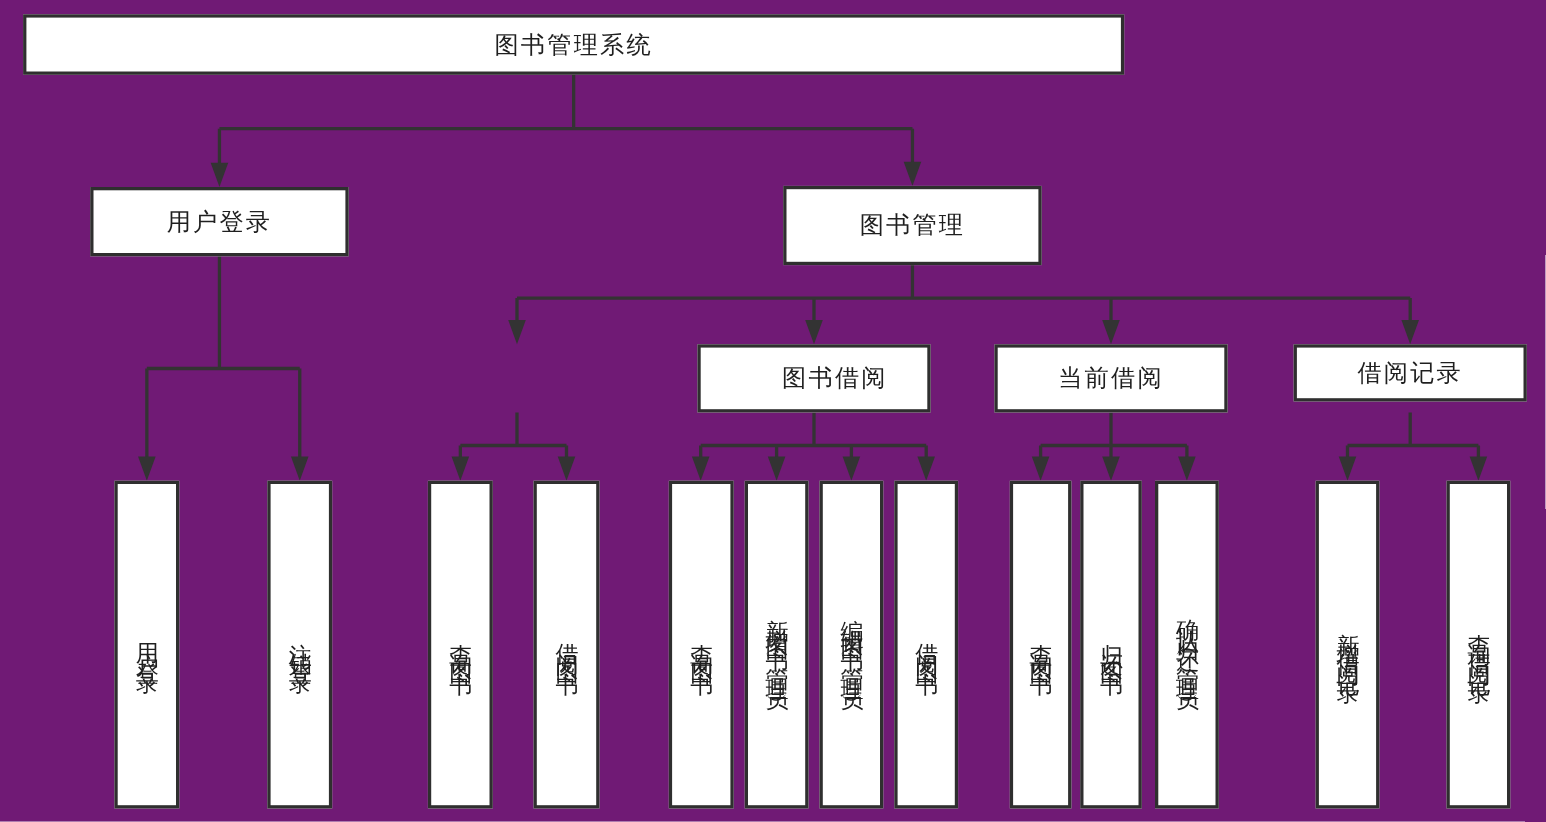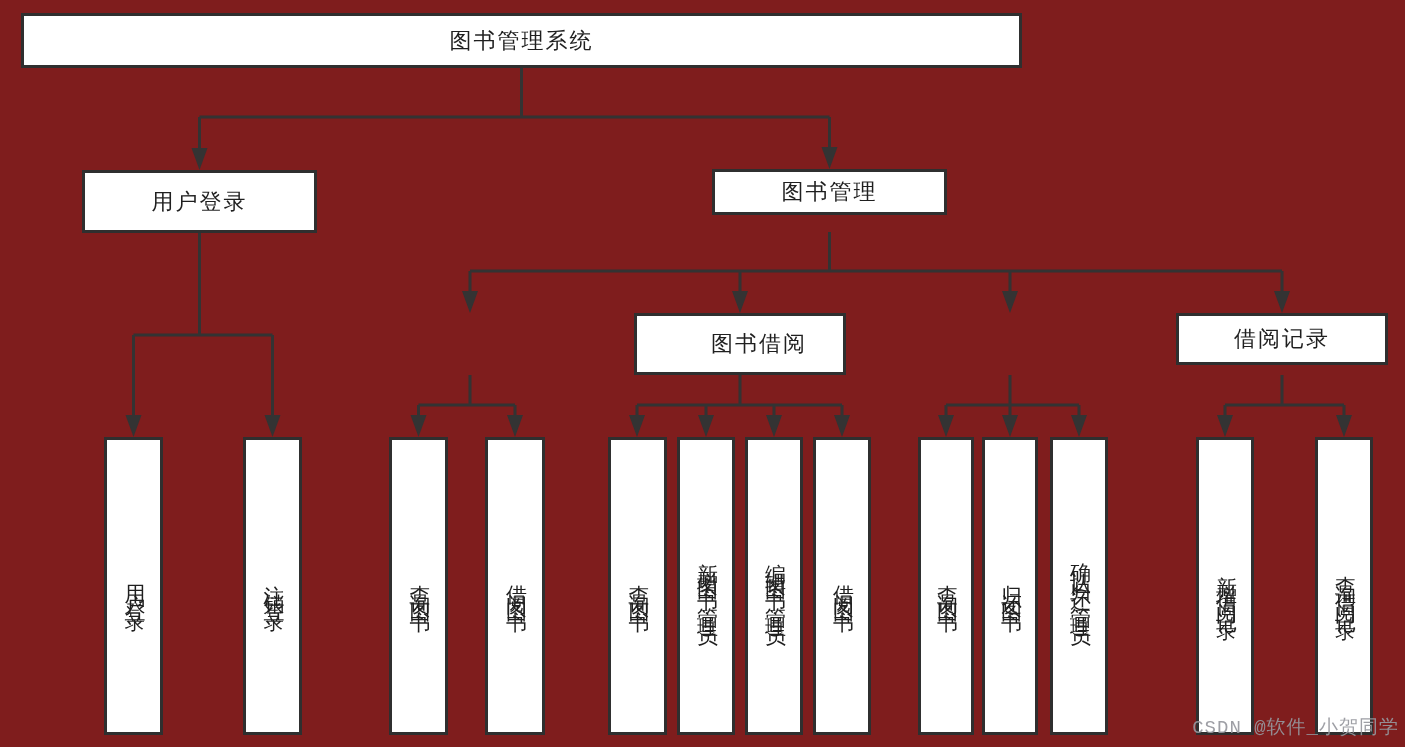--- a/index.html
+++ b/index.html
@@ -1,20 +1,20 @@
 <!DOCTYPE html>
 <html><head>
 <meta charset="utf-8">
 <style>
   html,body{margin:0;padding:0;background:#ffffff;}
   #canvas{
     position:relative;
     width:1405px;height:747px;
-    background:#7f1d1d;
-    font-family:Liberation Mono, monospace;
+    background:#701a75;
+    font-family:Liberation Sans, sans-serif;
     overflow:hidden;
   }
   #wires{position:absolute;left:0;top:0;z-index:1;}
   .box{
     position:absolute;
     box-sizing:border-box;
     background:#ffffff;
     border:3px solid #2f2f2f;
     display:flex;align-items:center;justify-content:center;
     color:#1f1f1f;
@@ -80,38 +80,38 @@
       <polygon points="1010,437 1002,415 1018,415"></polygon>
       <polygon points="1079,437 1071,415 1087,415"></polygon>
       <polygon points="1225,437 1217,415 1233,415"></polygon>
       <polygon points="1344,437 1336,415 1352,415"></polygon>
     </g>
   </svg>
 
   <div class="box h-box" style="left:21px;top:13px;width:1001px;height:55px;">图书管理系统</div>
 
   <div class="box h-box" style="left:82px;top:170px;width:235px;height:63px;">用户登录</div>
-  <div class="box h-box" style="left:712px;top:169px;width:235px;height:46px;">图书管理</div>
+  <div class="box h-box" style="left:712px;top:169px;width:235px;height:72px;">图书管理</div>
 
   <div class="box h-box" style="left:634px;top:313px;width:212px;height:62px;padding-left:38px;">图书借阅</div>
+  <div class="box h-box" style="left:904px;top:313px;width:212px;height:62px;">当前借阅</div>
   <div class="box h-box" style="left:1176px;top:313px;width:212px;height:52px;">借阅记录</div>
 
   <div class="box v-box" style="left:104px;top:437px;width:59px;height:298px;">用户登录</div>
   <div class="box v-box" style="left:243px;top:437px;width:59px;height:298px;">注销登录</div>
 
   <div class="box v-box" style="left:389px;top:437px;width:59px;height:298px;">查询图书</div>
   <div class="box v-box" style="left:485px;top:437px;width:60px;height:298px;">借阅图书</div>
 
   <div class="box v-box" style="left:608px;top:437px;width:59px;height:298px;">查询图书</div>
   <div class="box v-box" style="left:677px;top:437px;width:58px;height:298px;">新增图书（管理员）</div>
   <div class="box v-box" style="left:745px;top:437px;width:58px;height:298px;">编辑图书（管理员）</div>
   <div class="box v-box" style="left:813px;top:437px;width:58px;height:298px;">借阅图书</div>
 
   <div class="box v-box" style="left:918px;top:437px;width:56px;height:298px;">查询图书</div>
   <div class="box v-box" style="left:982px;top:437px;width:56px;height:298px;">归还图书</div>
   <div class="box v-box" style="left:1050px;top:437px;width:58px;height:298px;">确认归还（管理员）</div>
 
   <div class="box v-box" style="left:1196px;top:437px;width:58px;height:298px;">新增借阅记录</div>
   <div class="box v-box" style="left:1315px;top:437px;width:58px;height:298px;">查询借阅记录</div>
 
-  <div class="watermark">CSDN @软件_小贺同学</div>
 
 </div>
 
 </body></html>

